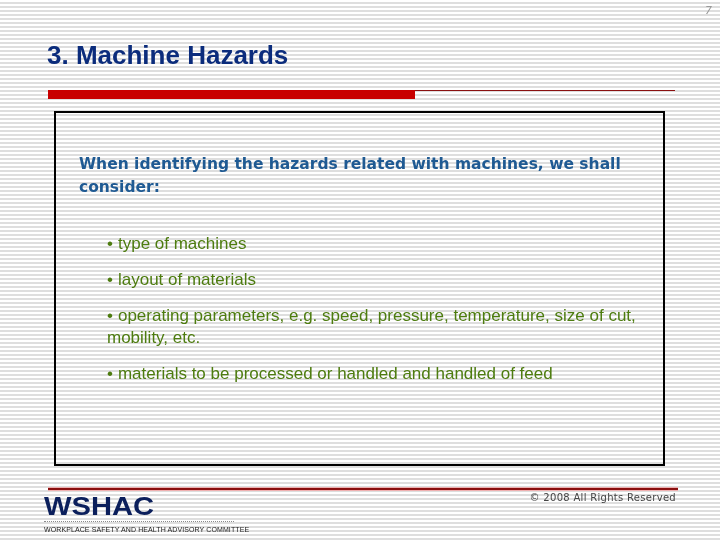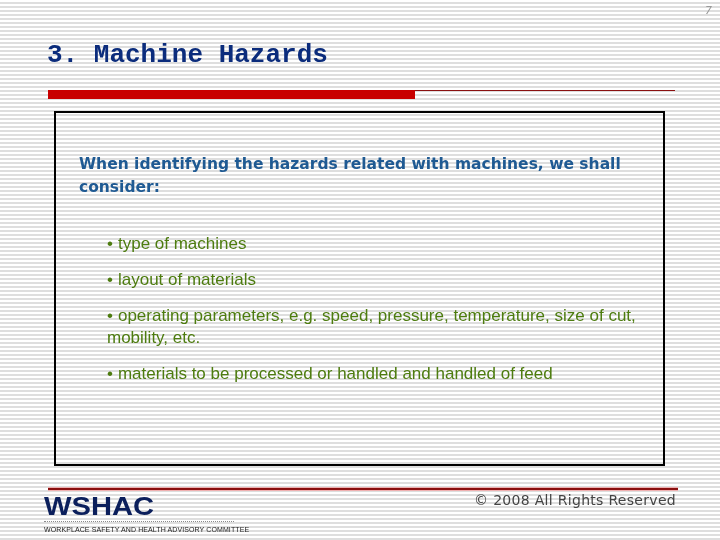--- a/index.html
+++ b/index.html
@@ -28,21 +28,21 @@
       font-family: "DejaVu Sans", sans-serif;
       font-size: 11px;
       color: #9a9a9a;
       font-style: italic;
     }
     .slide-title {
       position: absolute;
       left: 47px;
       top: 40px;
       margin: 0;
-      font-family: Liberation Mono, monospace;
+      font-family: Liberation Sans, sans-serif;
       font-weight: bold;
       font-size: 26px;
       color: #0b2c7c;
       letter-spacing: 0px;
     }
     .title-bar-thick {
       position: absolute;
       left: 48px;
       top: 90px;
       width: 367px;
@@ -136,21 +136,21 @@
       text-transform: uppercase;
       letter-spacing: 0.1px;
       margin-top: 3px;
       white-space: nowrap;
     }
     .copyright {
       position: absolute;
       right: 44px;
       top: 492px;
       font-family: "DejaVu Sans", sans-serif;
-      font-size: 14px;
+      font-size: 10px;
       color: #444444;
       letter-spacing: 0.3px;
     }
   </style>
 </head>
 <body>
 
 <div class="page-number">7</div>
 
 <h1 class="slide-title">3. Machine Hazards</h1>

